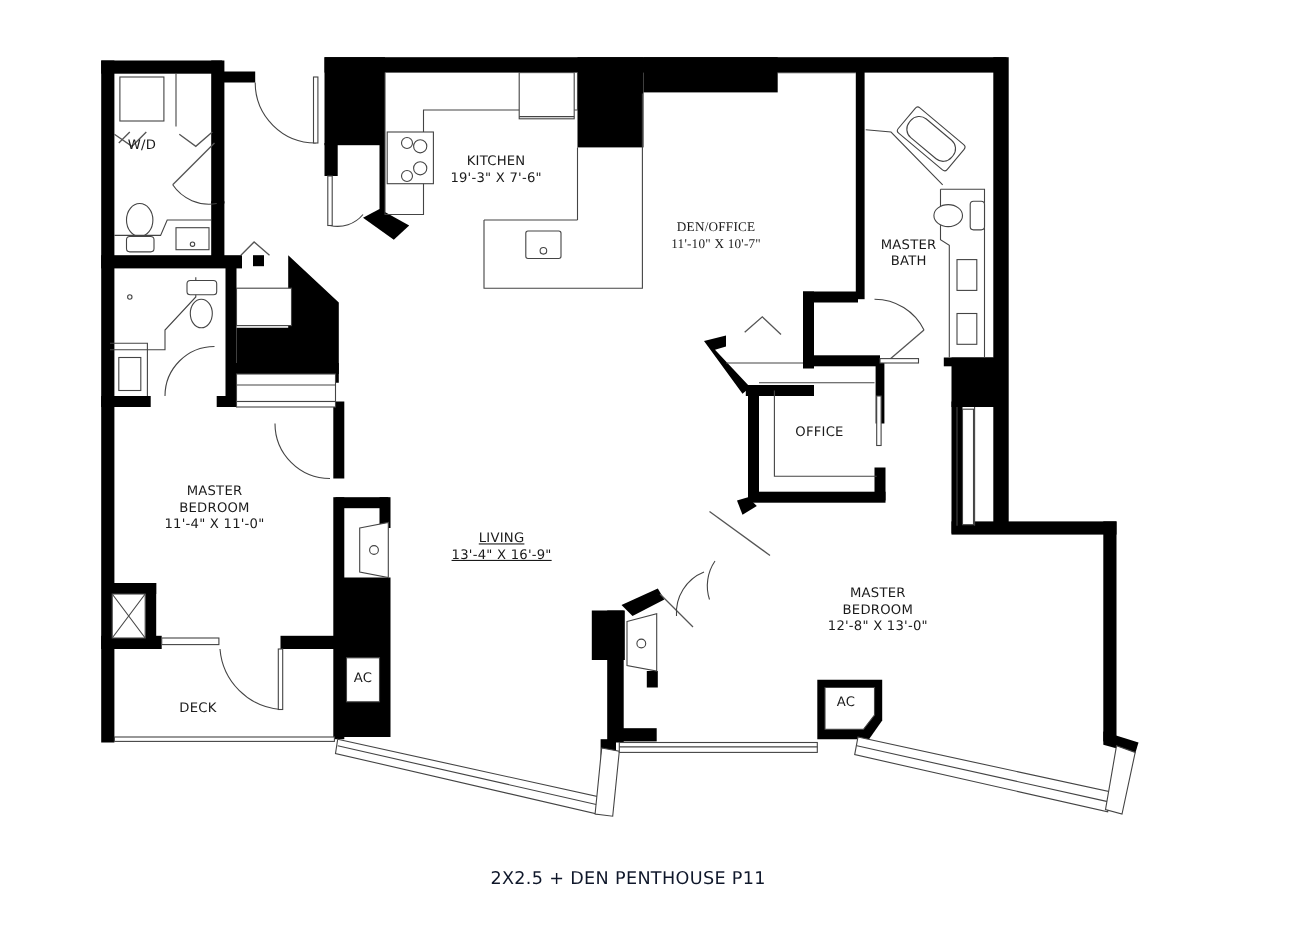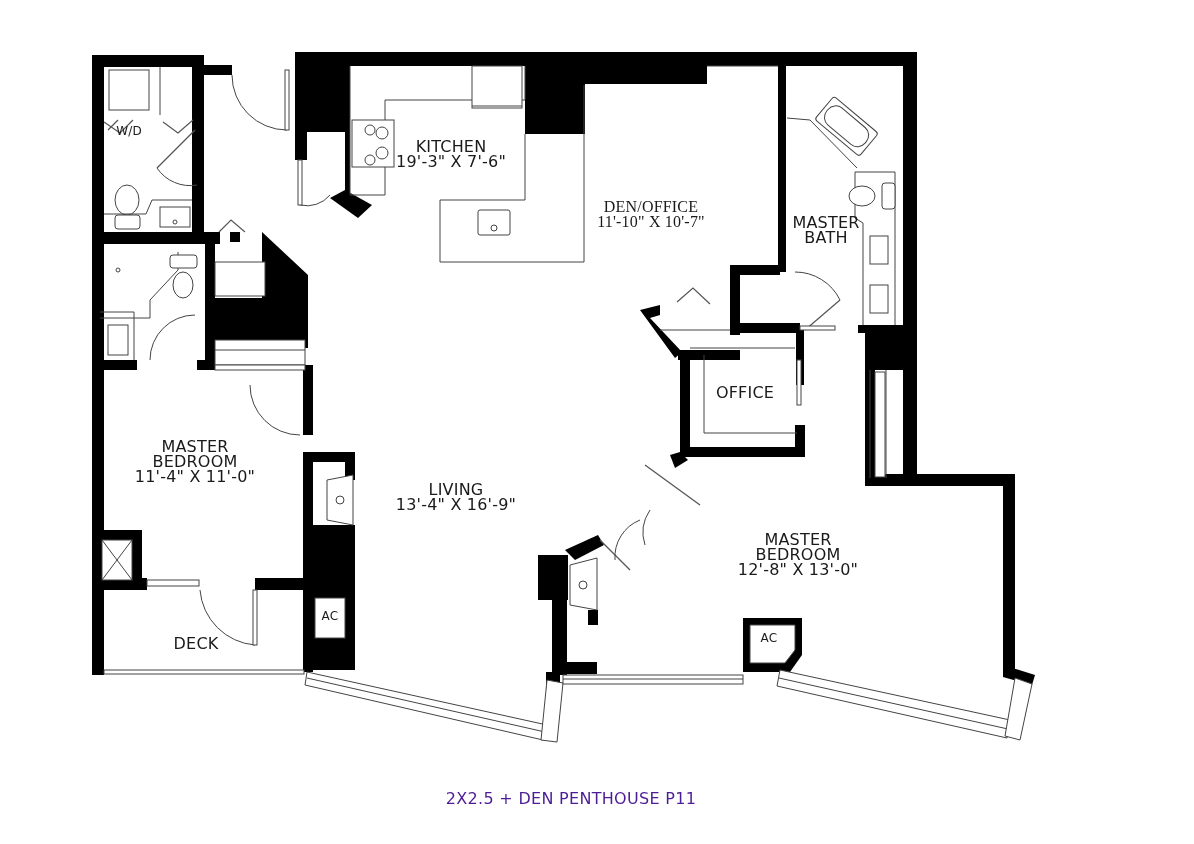--- a/index.html
+++ b/index.html
@@ -26,38 +26,38 @@
     .thin { fill: none; stroke: #444; stroke-width: 1; }
     .thin2 { fill: none; stroke: #555; stroke-width: 1.2; }
     .fixture { fill: #fff; stroke: #444; stroke-width: 1; }
     .window { fill: #fff; stroke: #444; stroke-width: 1; }
     .door-arc { fill: none; stroke: #444; stroke-width: 1; }
     .door-leaf { fill: #fff; stroke: #444; stroke-width: 1; }
     .lbl {
       position: absolute;
       text-align: center;
       font-family: "DejaVu Sans", sans-serif;
-      font-size: 16px;
+      font-size: 12px;
       line-height: 15px;
       letter-spacing: 0.2px;
       color: #1a1a1a;
       white-space: nowrap;
       transform: translateX(-50%);
     }
     .lbl span { display: block; }
     .small { font-size: 12px; }
     .title {
       position: absolute;
       left: 571px;
       top: 789px;
       transform: translateX(-50%);
       font-family: "DejaVu Sans", sans-serif;
       font-size: 16px;
       letter-spacing: 0.3px;
-      color: #4c1d95;
+      color: #0f172a;
       white-space: nowrap;
     }
   </style>
 </head>
 <body>
 
 <svg id="plan" viewBox="0 0 1194 844" xmlns="http://www.w3.org/2000/svg">
 
   <g>
 
@@ -294,36 +294,36 @@
 <div class="lbl" style="left:745px; top:385px;">
   <span>OFFICE</span>
 </div>
 
 <div class="lbl" style="left:195px; top:439px;">
   <span>MASTER</span>
   <span>BEDROOM</span>
   <span>11'-4" X 11'-0"</span>
 </div>
 
-<div class="lbl" style="left:456px; top:482px;">
+<div class="lbl" style="left:456px; top:482px;text-decoration:underline;">
   <span>LIVING</span>
   <span>13'-4" X 16'-9"</span>
 </div>
 
 <div class="lbl" style="left:798px; top:532px;">
   <span>MASTER</span>
   <span>BEDROOM</span>
   <span>12'-8" X 13'-0"</span>
 </div>
 
 <div class="lbl small" style="left:330px; top:609px;">
   <span>AC</span>
 </div>
 
 <div class="lbl small" style="left:769px; top:631px;">
   <span>AC</span>
 </div>
 
-<div class="lbl" style="left:196px; top:636px;">
+<div class="lbl" style="left:180px; top:636px;">
   <span>DECK</span>
 </div>
 
 <div class="title">2X2.5 + DEN PENTHOUSE P11</div>
 
 </body></html>

